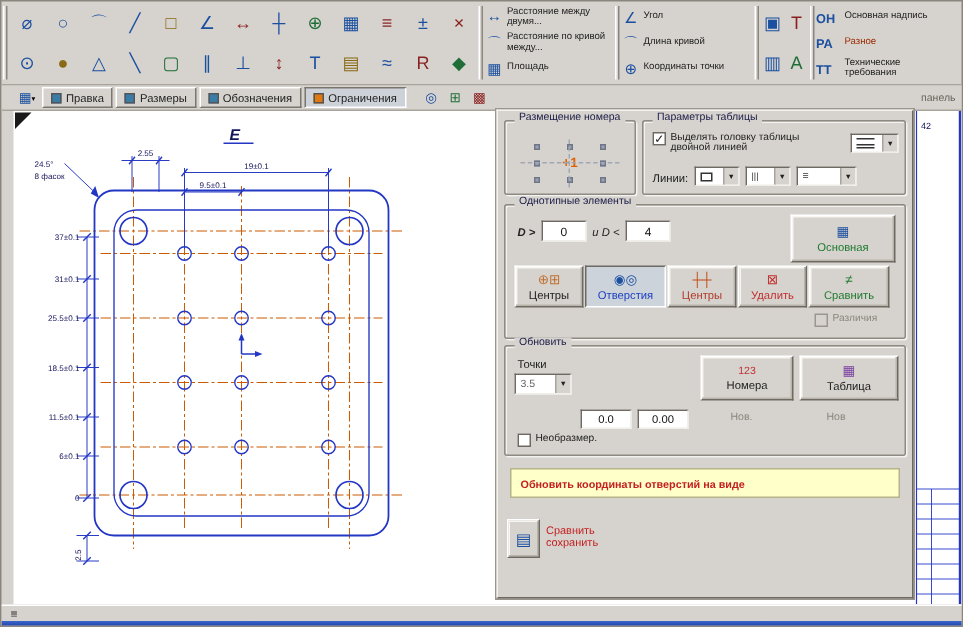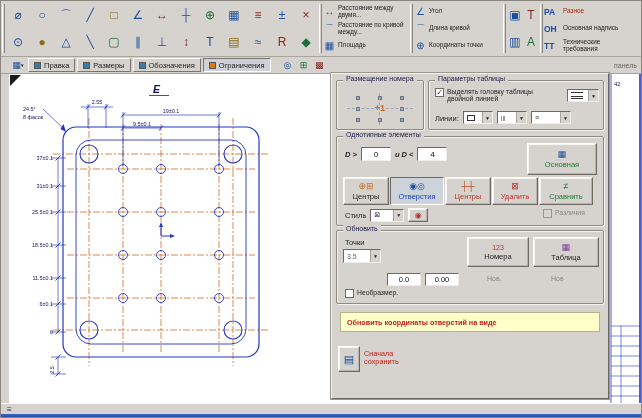--- a/index.html
+++ b/index.html
@@ -229,27 +229,27 @@
         </span>
 
         <span class="tbtn">
           <span class="ig" style="color: rgb(31, 110, 56);">А</span>
         </span>
       </div>
     <div class="grip"></div>
     <div class="lblcol" style="width:92px">
 
         <div class="lbtn">
+          <span class="code">ОН</span>
+          <span class="two" style="color: rgb(34, 34, 34);">Основная надпись</span>
+        </div>
+
+        <div class="lbtn">
           <span class="code">РА</span>
           <span class="two" style="color: rgb(156, 42, 0);">Разное</span>
-        </div>
-
-        <div class="lbtn">
-          <span class="code">ОН</span>
-          <span class="two" style="color: rgb(34, 34, 34);">Основная надпись</span>
         </div>
 
         <div class="lbtn">
           <span class="code">ТТ</span>
           <span class="two" style="color: rgb(34, 34, 34);">Технические требования</span>
         </div>
       </div>
   </div>
 
   <div class="tabbar">
@@ -457,21 +457,21 @@
         <span>≡</span>
           <span class="arr">▼</span>
       </div>
     </div>
 
     <div class="group" style="left:4px;top:62px;width:268px;height:90px">
       <span class="gtitle">Однотипные элементы</span>
       <div class="row" style="left:8px;top:10px;gap:4px">
         <span class="lbl" style="font-weight:bold;font-style:italic">D &gt;</span>
         <span class="edit2" style="width:30px;height:14px">0</span>
-        <span class="lbl" style="font-weight:bold;font-style:italic">и D &lt;</span>
+        <span class="lbl" style="font-weight:normal;font-style:italic">и D &lt;</span>
         <span class="edit2" style="width:30px;height:14px">4</span>
       </div>
       <div class="btn" style="left:190px;top:6px;width:70px;height:32px">
         <span class="bicon" style="color:#1b4fa0">▦</span>
         <span style="color:#1f7a2f">Основная</span>
       </div>
       <div class="row" style="left:6px;top:40px;gap:1px">
         <div class="btn2" style="width:46px;height:28px">
           <span class="bicon" style="color:#c07030">⊕⊞</span>
           <span>Центры</span>
@@ -484,30 +484,20 @@
           <span class="bicon" style="color:#c05020">┼┼</span>
           <span style="color:#b03a2a">Центры</span>
         </div>
         <div class="btn2" style="width:46px;height:28px">
           <span class="bicon" style="color:#c03030">⊠</span>
           <span style="color:#c03030">Удалить</span>
         </div>
         <div class="btn2" style="width:54px;height:28px">
           <span class="bicon" style="color:#1f7a2f">≠</span>
           <span style="color:#1f7a2f">Сравнить</span>
-        </div>
-      </div>
-      <div class="row" style="left:8px;top:71px;gap:4px">
-        <span class="lbl">Стиль</span>
-        <div class="combo" style="width:34px;height:13px">
-          <span>⊠</span>
-            <span class="arr">▼</span>
-        </div>
-        <div class="btn2" style="width:20px;height:14px">
-          <span style="color:#b03030;font-size:8px">◉</span>
         </div>
       </div>
       <div class="chkrow" style="left:206px;top:72px">
         <span class="chkbox dis"></span>
         <span class="gray">Различия</span>
       </div>
     </div>
 
     <div class="group" style="left:4px;top:156px;width:268px;height:74px">
       <span class="gtitle">Обновить</span>
@@ -536,21 +526,21 @@
       </div>
     </div>
 
     <div class="banner">
       <span>Обновить координаты отверстий на виде</span>
     </div>
 
     <div class="btn" style="left:6px;top:272px;width:22px;height:26px">
       <span style="color:#1b4fa0;font-size:11px">▤</span>
     </div>
-    <div class="savetext">Сначала сохранить</div>
+    <div class="savetext">Сравнить сохранить</div>
   </div>
 
   <div class="statusbar">
     <span>≡</span>
   </div>
   <div class="bottomstrip"></div>
 
 </div>
 
 </body></html>

